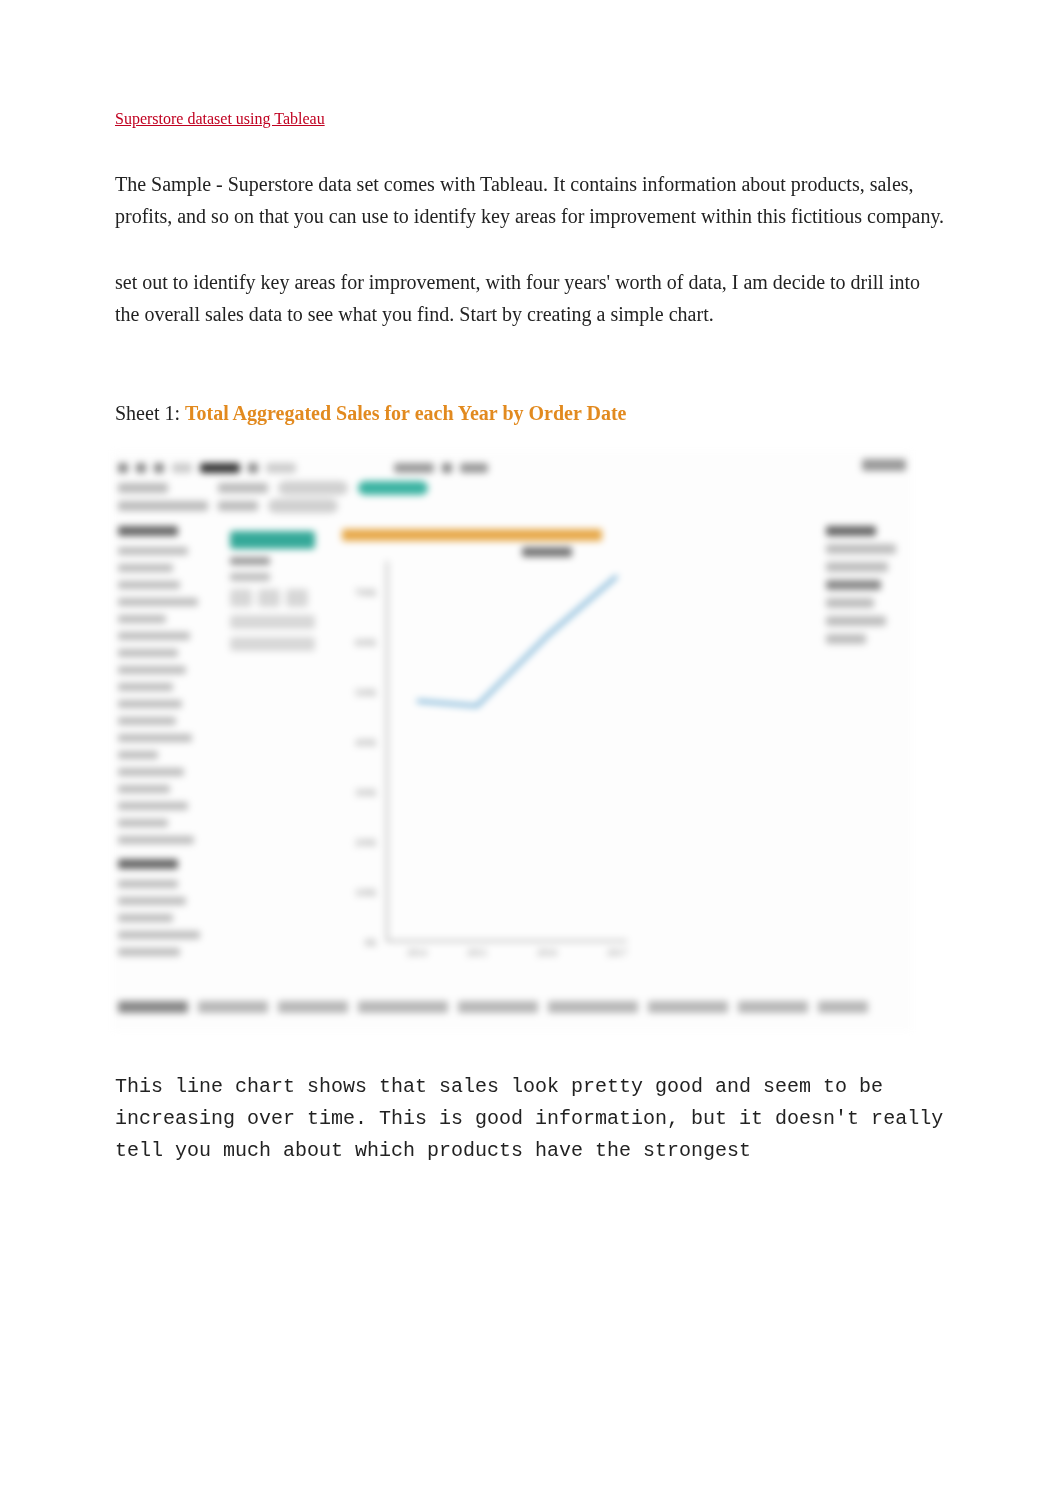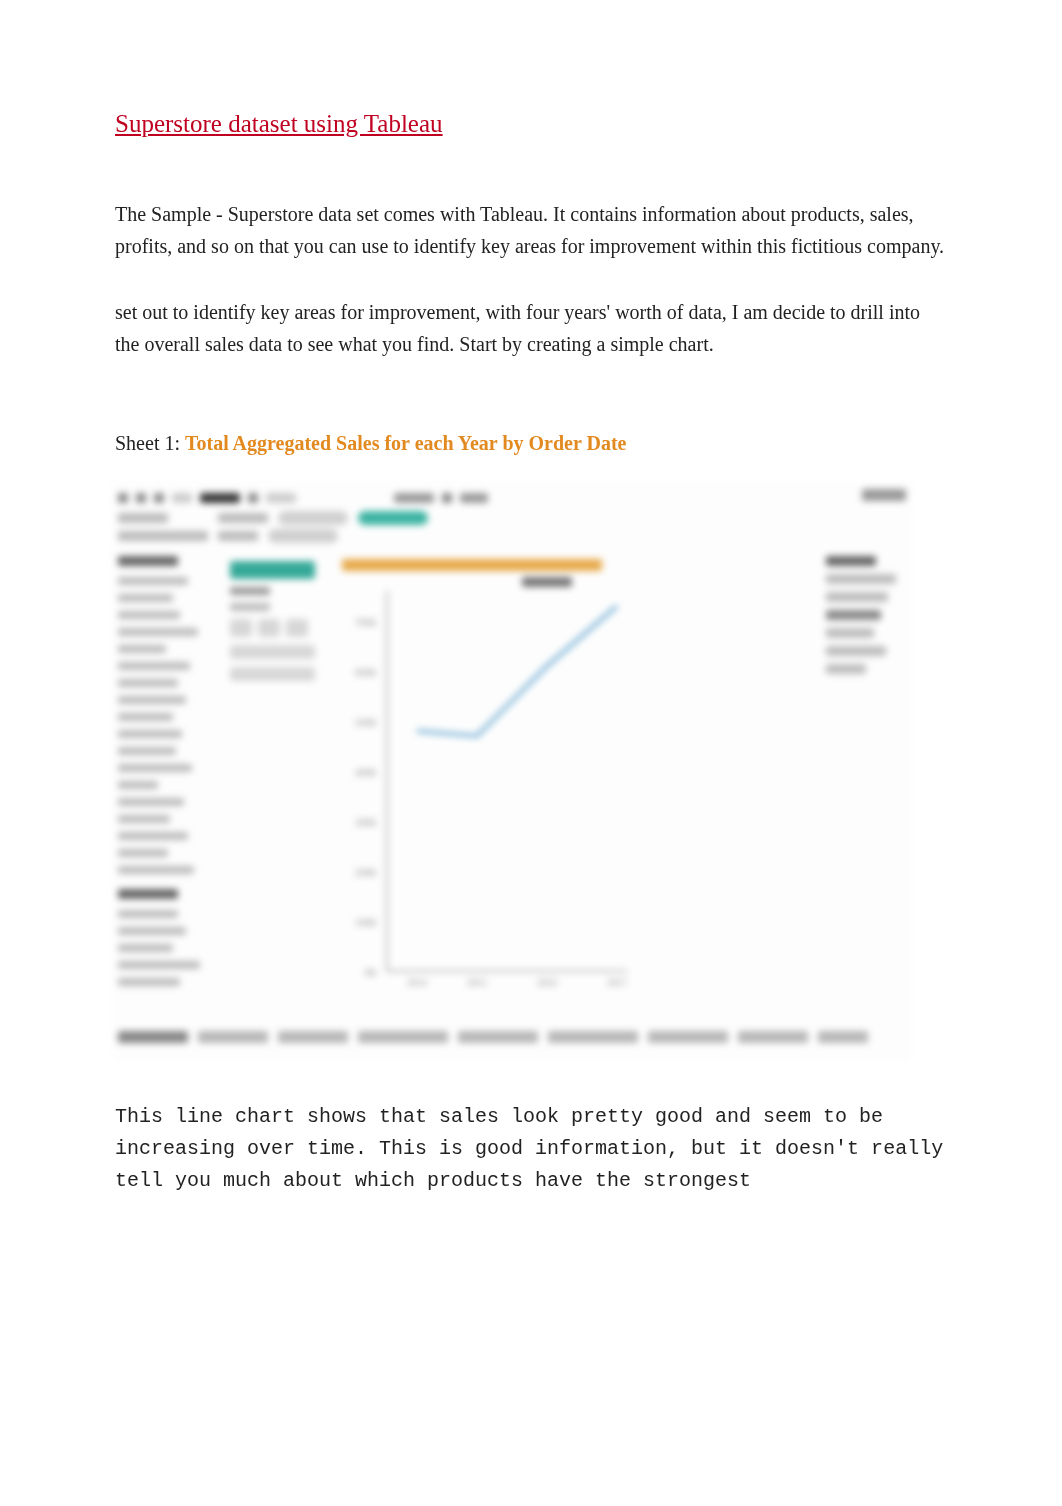--- a/index.html
+++ b/index.html
@@ -7,23 +7,23 @@
       font-family: Georgia, 'Times New Roman', serif;
       width: 1062px;
       height: 1506px;
       background: #ffffff;
       padding: 110px 115px 40px 115px;
       overflow: hidden;
       position: relative;
     }
     .title-link {
       color: #c00020;
-      font-size: 25px;
+      font-size: 16px;
       font-family: Georgia, serif;
-      margin-bottom: 60px;
+      margin-bottom: 40px;
       display: block;
     }
     .para {
       font-size: 20px;
       color: #222;
       line-height: 1.6;
       margin-bottom: 34px;
     }
     .sheet-line {
       font-size: 20px;

